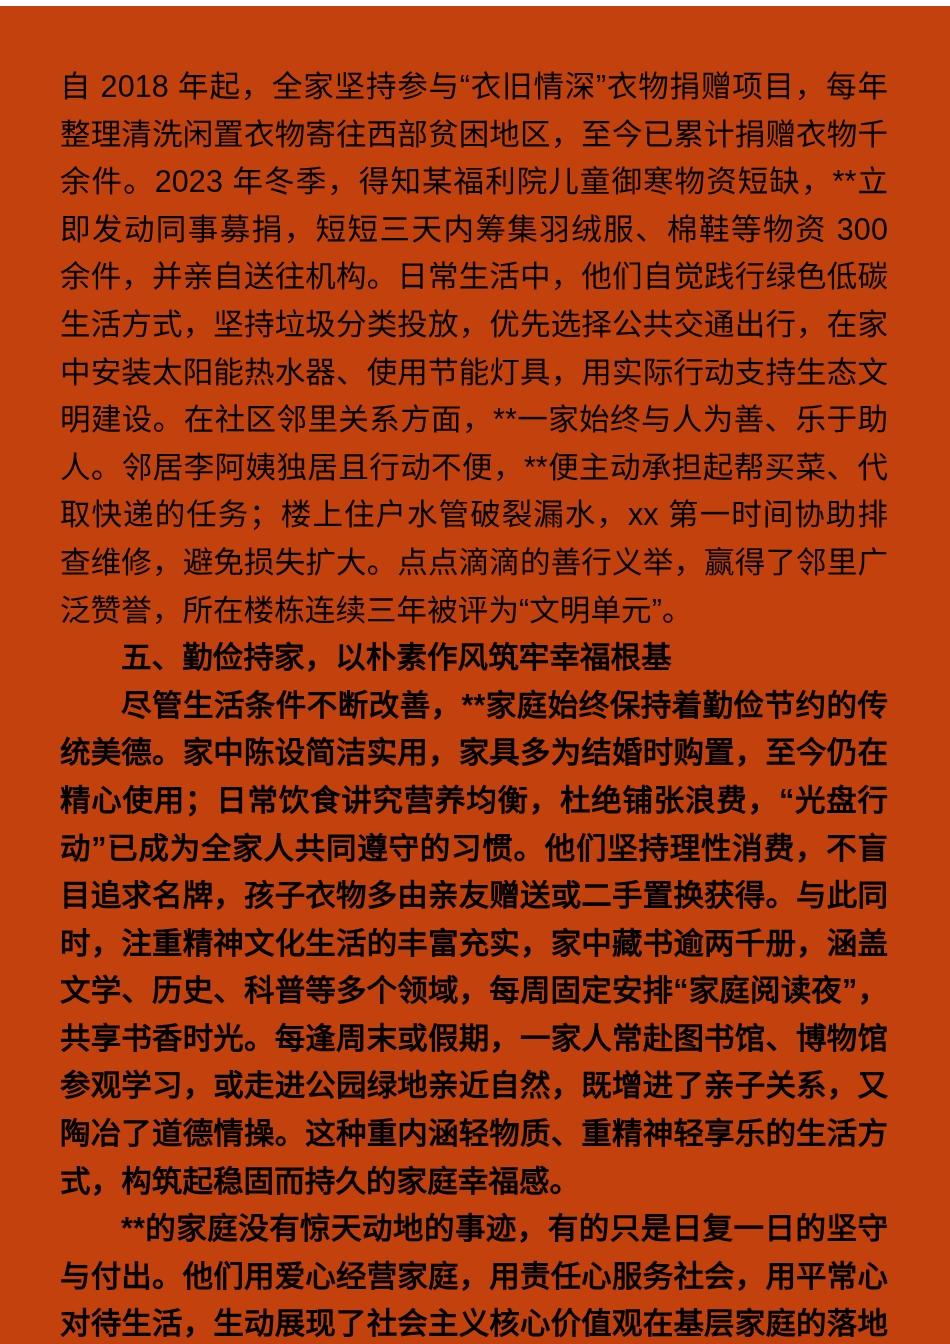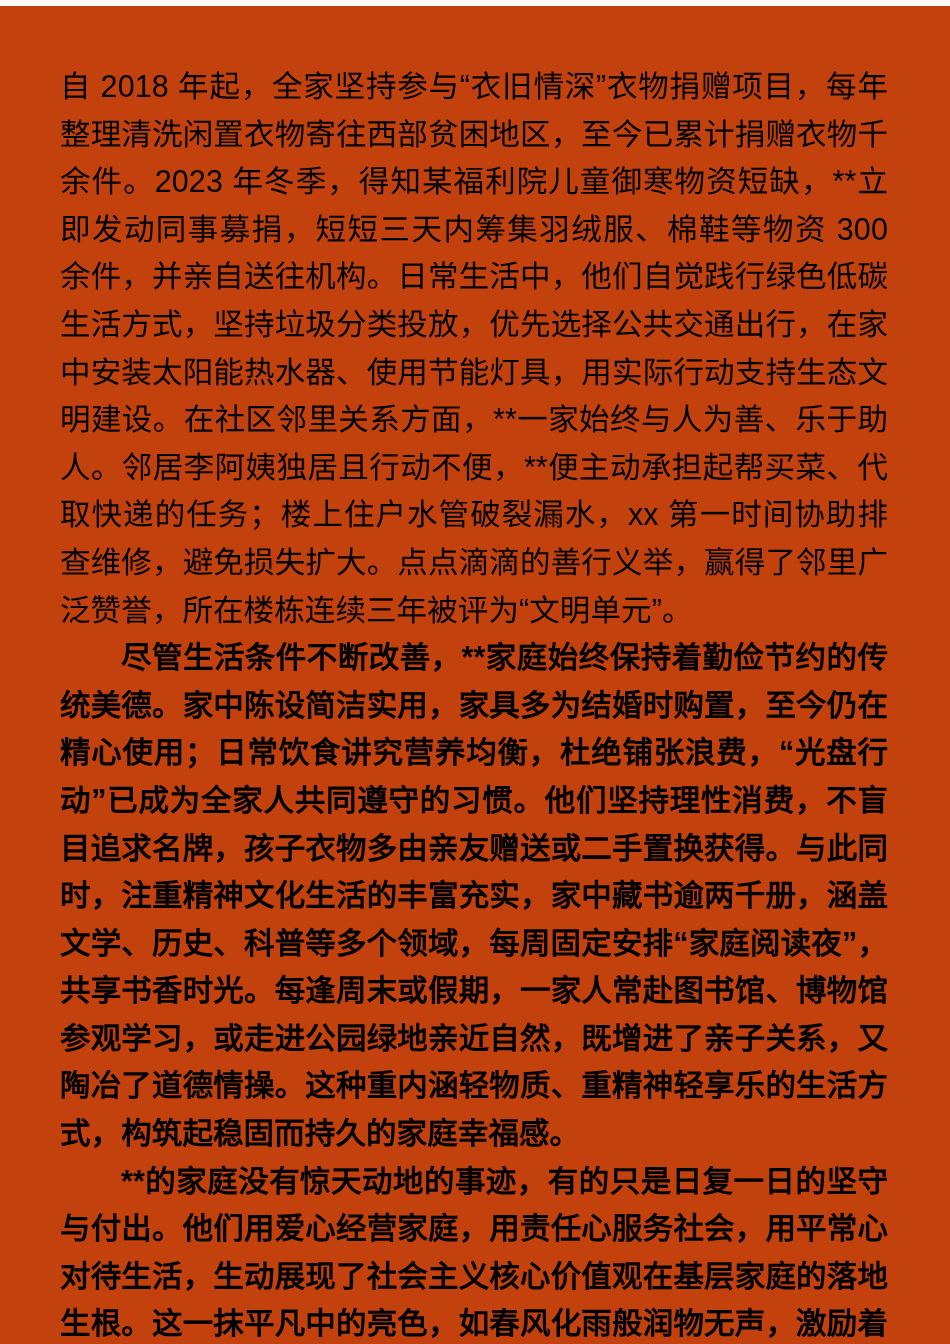--- a/index.html
+++ b/index.html
@@ -59,19 +59,20 @@
   }
 </style>
 </head>
 <body>
 
 <div class="page">
   <div class="page-body">
 
     <p class="para continued">自 2018 年起，全家坚持参与“衣旧情深”衣物捐赠项目，每年整理清洗闲置衣物寄往西部贫困地区，至今已累计捐赠衣物千余件。2023 年冬季，得知某福利院儿童御寒物资短缺，**立即发动同事募捐，短短三天内筹集羽绒服、棉鞋等物资 300 余件，并亲自送往机构。日常生活中，他们自觉践行绿色低碳生活方式，坚持垃圾分类投放，优先选择公共交通出行，在家中安装太阳能热水器、使用节能灯具，用实际行动支持生态文明建设。在社区邻里关系方面，**一家始终与人为善、乐于助人。邻居李阿姨独居且行动不便，**便主动承担起帮买菜、代取快递的任务；楼上住户水管破裂漏水，xx 第一时间协助排查维修，避免损失扩大。点点滴滴的善行义举，赢得了邻里广泛赞誉，所在楼栋连续三年被评为“文明单元”。</p>
 
+    <p class="heading">五、勤俭持家，以朴素作风筑牢幸福根基</p>
 
     <p class="para indent2">尽管生活条件不断改善，**家庭始终保持着勤俭节约的传统美德。家中陈设简洁实用，家具多为结婚时购置，至今仍在精心使用；日常饮食讲究营养均衡，杜绝铺张浪费，“光盘行动”已成为全家人共同遵守的习惯。他们坚持理性消费，不盲目追求名牌，孩子衣物多由亲友赠送或二手置换获得。与此同时，注重精神文化生活的丰富充实，家中藏书逾两千册，涵盖文学、历史、科普等多个领域，每周固定安排“家庭阅读夜”，共享书香时光。每逢周末或假期，一家人常赴图书馆、博物馆参观学习，或走进公园绿地亲近自然，既增进了亲子关系，又陶冶了道德情操。这种重内涵轻物质、重精神轻享乐的生活方式，构筑起稳固而持久的家庭幸福感。</p>
 
     <p class="para indent2">**的家庭没有惊天动地的事迹，有的只是日复一日的坚守与付出。他们用爱心经营家庭，用责任心服务社会，用平常心对待生活，生动展现了社会主义核心价值观在基层家庭的落地生根。这一抹平凡中的亮色，如春风化雨般润物无声，激励着更多干部职工见贤思齐、向上向善。在全面推</p>
 
   </div>
 </div>
 
 </body></html>

